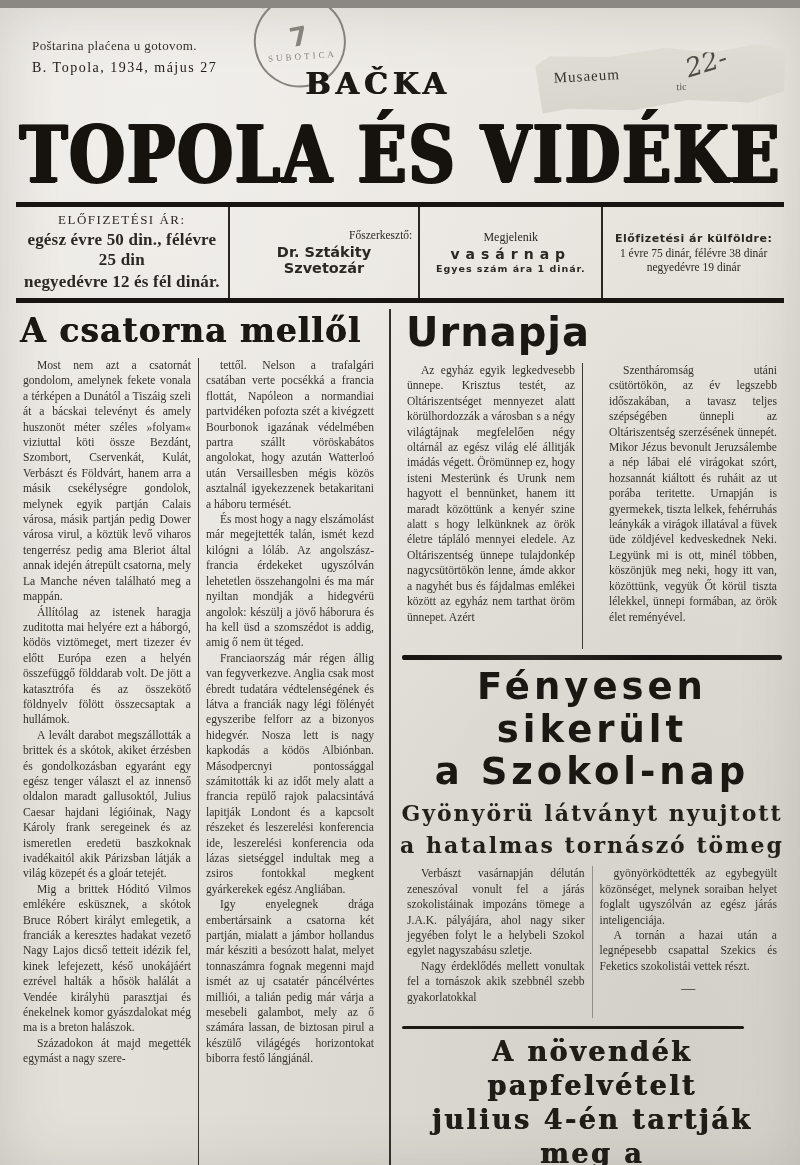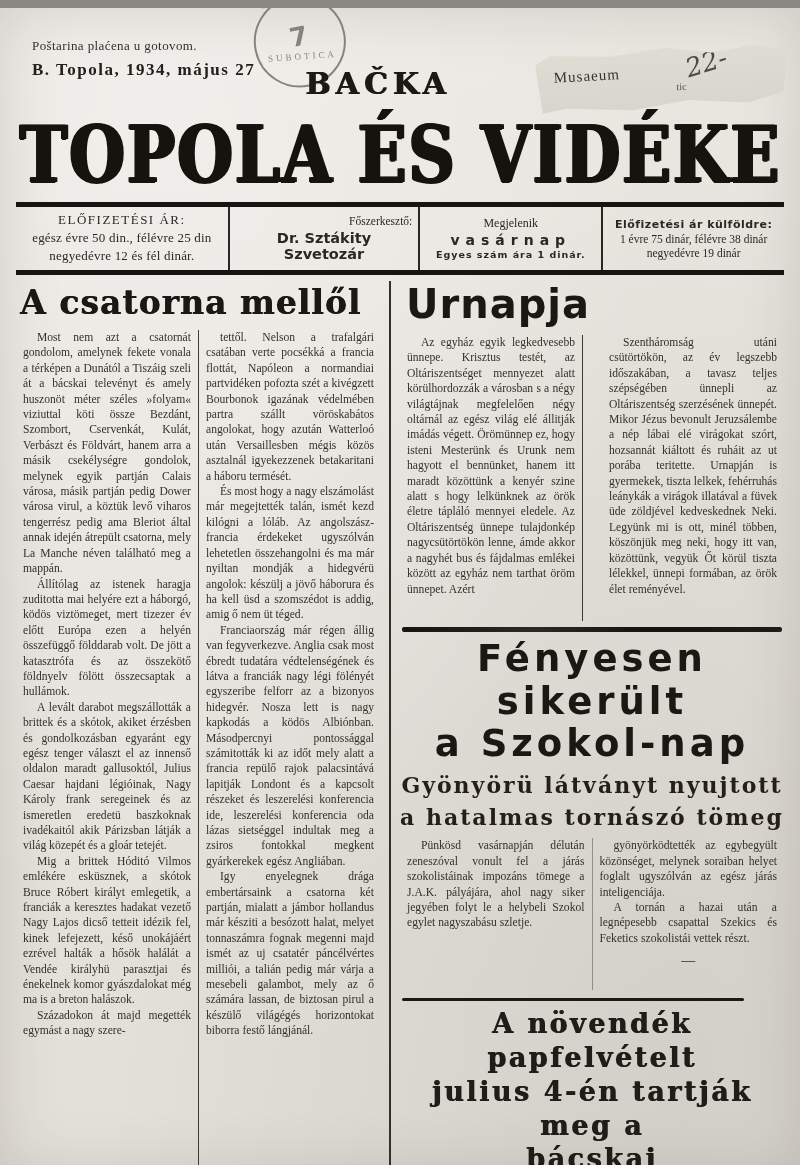--- a/index.html
+++ b/index.html
@@ -11,21 +11,21 @@
       linear-gradient(180deg,#eae7e1 0%,#e6e3dd 40%,#e3e0d9 100%);
     color:#2b2824;overflow:hidden;
     font-family:"Liberation Serif","DejaVu Serif",serif;
     box-shadow: inset 0 0 60px rgba(70,64,55,.18);
   }
 
   
   .header{position:relative;height:100px;}
   .postal-block{position:absolute;left:32px;top:30px;}
   .postal-note{font-size:13px;letter-spacing:.4px;color:#33302b;}
-  .date-line{font-size:17px;font-weight:bold;letter-spacing:1.5px;margin-top:6px;color:#23201c;}
+  .date-line{font-size:14px;font-weight:normal;letter-spacing:1.5px;margin-top:6px;color:#23201c;}
   .bacska{position:absolute;left:305px;top:58px;font-family:"DejaVu Serif",serif;
     font-weight:bold;font-size:30px;letter-spacing:5px;color:#1c1915;
     text-shadow:1px 0 0 #1c1915;}
   .stamp{position:absolute;left:252px;top:-30px;transform:rotate(-12deg);color:#6e6a64;opacity:.8;}
   .stamp-box{border:2px solid #6e6a64;border-radius:4px;padding:2px 10px;font-size:12px;
     font-family:"DejaVu Sans Mono",monospace;text-align:center;width:70px;margin-left:14px;}
   .stamp-circle{width:88px;height:88px;border:2.5px solid #6e6a64;border-radius:50%;
     margin-top:-6px;display:flex;flex-direction:column;align-items:center;justify-content:center;}
   .stamp-num{font-size:26px;font-weight:bold;font-family:"DejaVu Sans",sans-serif;}
   .stamp-ring{font-size:9px;letter-spacing:3px;transform:rotate(8deg);}
@@ -44,21 +44,21 @@
     letter-spacing:2px;white-space:nowrap;color:#16130f;transform:scaleY(1.22);
     text-shadow:2px 0 0 #16130f,-1px 0 0 #16130f,0 1px 0 #16130f;}
 
   
   .infobar{margin:2px 16px 0;border-top:5px solid #171411;border-bottom:5px solid #171411;
     display:flex;align-items:stretch;}
   .infocell{padding:5px 6px 6px;text-align:center;display:flex;flex-direction:column;justify-content:center;}
   .infocell + .infocell{border-left:2px solid #2a2722;}
   .c1{width:26%;} .c2{width:23%;} .c3{width:22%;} .c4{flex:1;}
   .info-title{font-size:13px;letter-spacing:1.5px;}
-  .info-small{font-size:13px;font-weight:normal;margin-top:2px;letter-spacing:.2px;}
+  .info-small{font-size:17px;font-weight:bold;margin-top:2px;letter-spacing:.2px;}
   .editor-title{font-size:11.5px;text-align:right;}
   .editor-name{font-family:"DejaVu Sans",sans-serif;font-weight:bold;font-size:14.5px;margin-top:3px;}
   .appears-title{font-size:12px;}
   .appears-day{font-family:"DejaVu Sans",sans-serif;font-weight:bold;font-size:14px;letter-spacing:6px;margin-top:1px;}
   .appears-price{font-family:"DejaVu Sans",sans-serif;font-weight:bold;font-size:9.5px;letter-spacing:1px;margin-top:1px;}
   .foreign-title{font-family:"DejaVu Sans",sans-serif;font-weight:bold;font-size:11px;letter-spacing:.5px;}
   .foreign-line{font-size:11.5px;margin-top:2px;}
 
   
   .bodygrid{display:flex;margin:6px 16px 0;height:900px;}
@@ -188,21 +188,22 @@
 
       <div>
         <div class="szokol-head">
           <div class="szokol-line">Fényesen sikerült</div>
           <div class="szokol-line">a Szokol-nap</div>
           <div class="szokol-sub">Gyönyörü látványt nyujtott</div>
           <div class="szokol-sub">a hatalmas tornászó tömeg</div>
         </div>
         <div class="twocol cols-szokol" style="margin-top:8px;">
           <div class="col bodytext">
-            <p>Pünkösd vasárnapján délután zeneszóval vonult fel a járás szokolistáinak impozáns tömege a J.A.K. pályájára, ahol nagy siker jegyében folyt le a helybeli Szokol egylet nagyszabásu szletje.</p>
+            <p>Verbászt vasárnapján délután zeneszóval vonult fel a járás szokolistáinak impozáns tömege a J.A.K. pályájára, ahol nagy siker jegyében folyt le a helybeli Szokol egylet nagyszabásu szletje.</p>
+            <p>Nagy érdeklődés mellett vonultak fel a tornászok akik szebbnél szebb gyakorlatokkal</p>
           </div>
           <div class="col bodytext">
             <p>gyönyörködtették az egybegyült közönséget, melynek soraiban helyet foglalt ugyszólván az egész járás inteligenciája.</p>
             <p>A tornán a hazai után a legnépesebb csapattal Szekics és Feketics szokolistái vettek részt.</p>
             <div class="end-dash">—</div>
           </div>
         </div>
       </div>
 
       <div class="rule-thin"></div>

